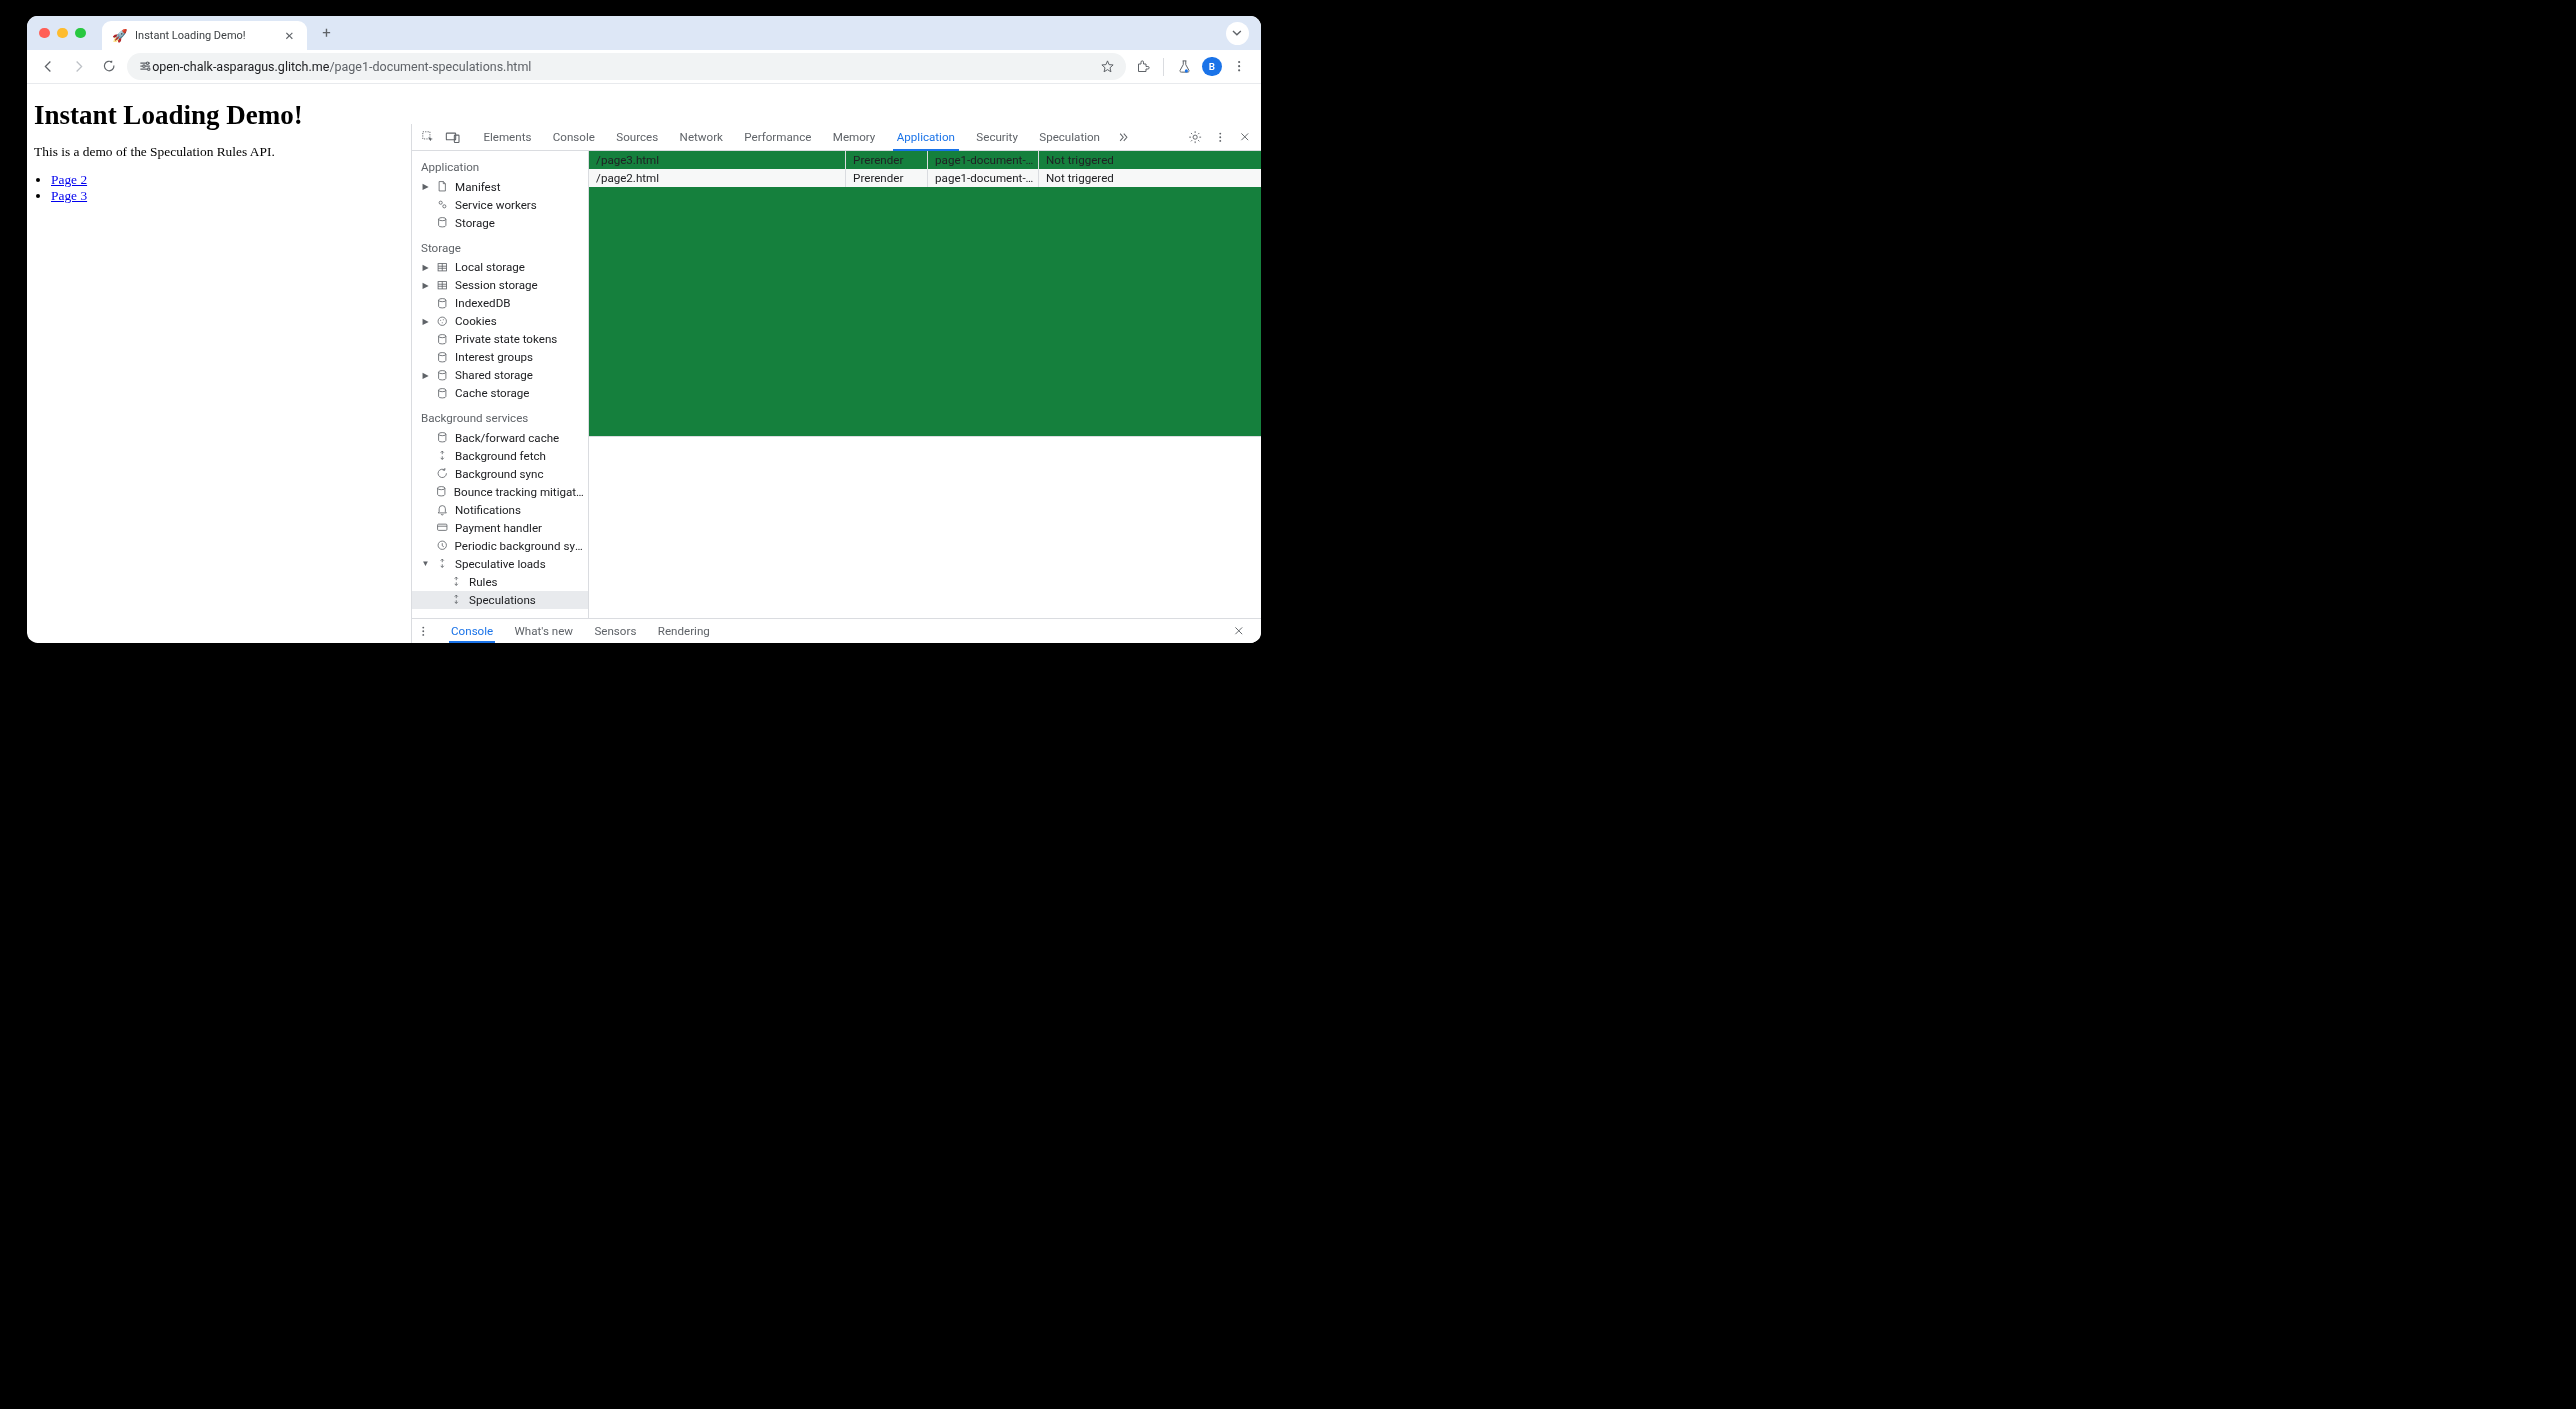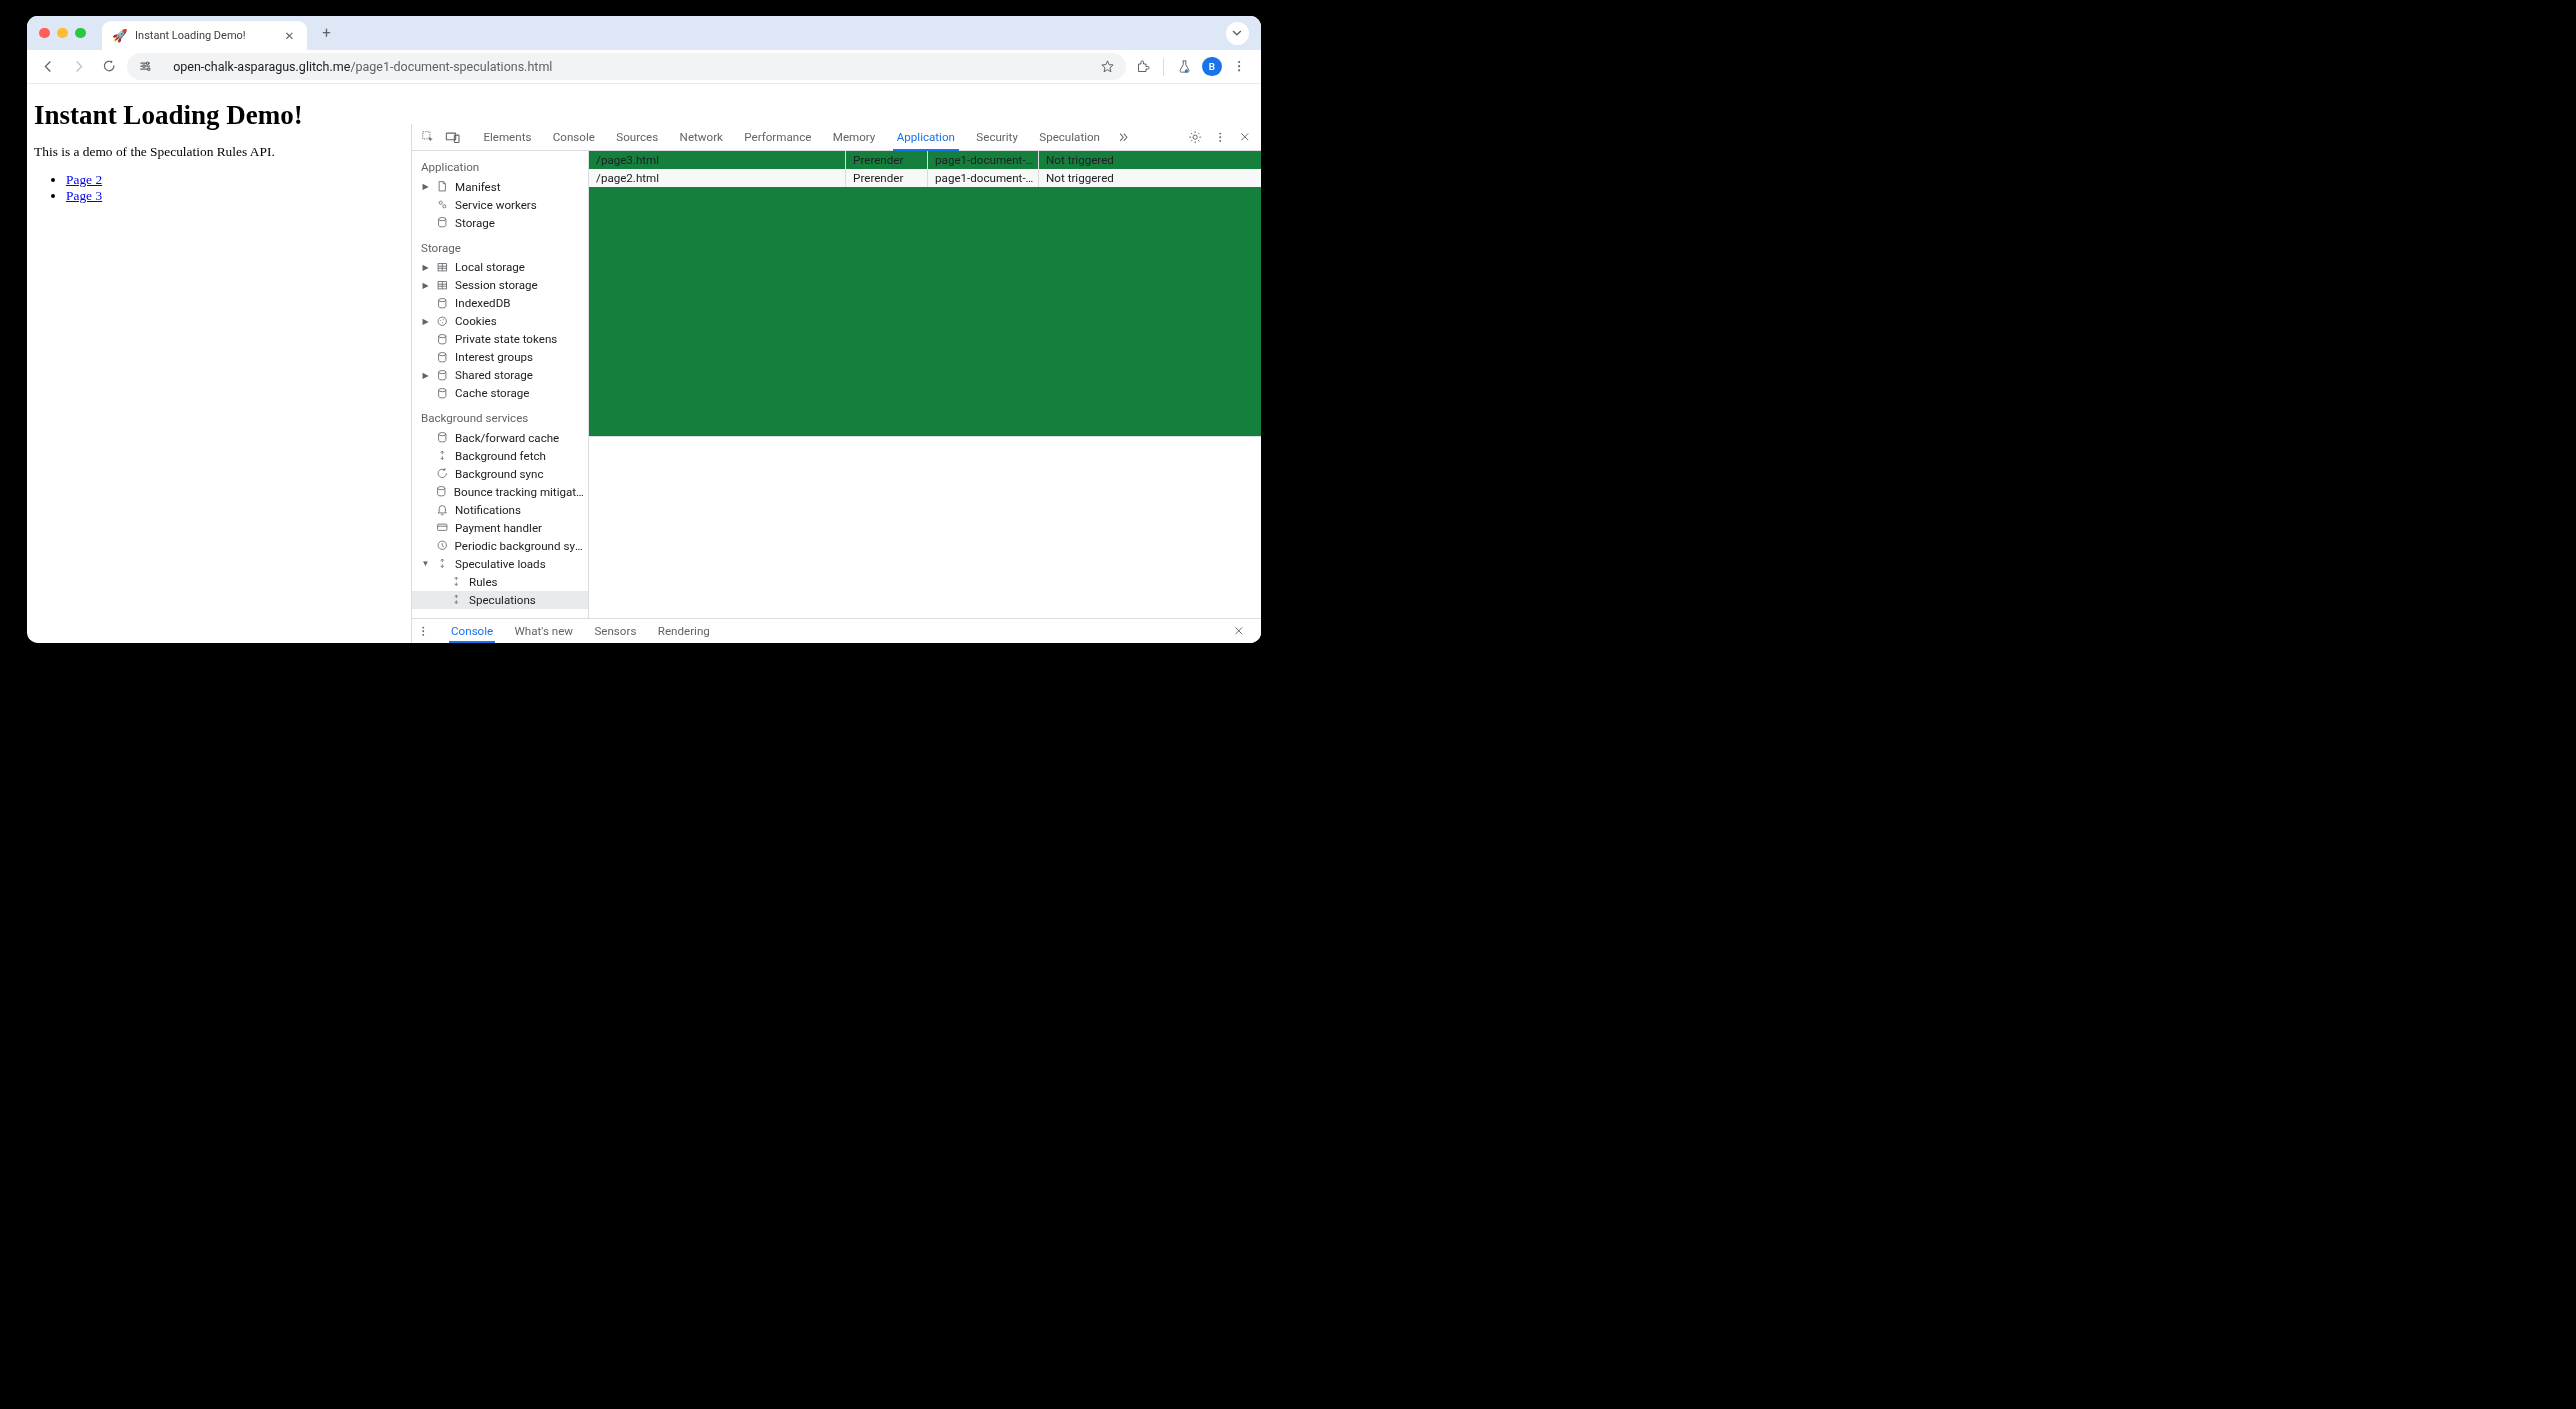--- a/index.html
+++ b/index.html
@@ -77,21 +77,21 @@
   }
   .tbtn.disabled { color: #bdc1c6; cursor: default; }
   .url-bar {
     flex: 1;
     height: 27px;
     background: #f1f3f4;
     border-radius: 14.3px;
     display: flex;
     align-items: center;
     padding: 0 10.7px;
-    gap: 21px;
+    gap: 0;
     color: #202124;
     font-size: 12.5px;
   }
   .url-bar .tune { color:#5f6368; }
   .url-bar .domain { color: #202124; }
   .url-bar .path { color: #5f6368; }
   .url-bar .spacer { flex:1; }
   .url-bar .star { color:#5f6368; }
   .avatar {
     width: 19.7px; height: 19.7px; border-radius: 50%;
@@ -104,21 +104,21 @@
   .page-content {
     width: 384px;
     padding: 12.5px 0 0 0;
     font-family: "Times New Roman", serif;
     color: #000;
     overflow: hidden;
     flex-shrink:0;
   }
   .page-content h1 { font-size: 27px; font-weight: bold; margin: 3.6px 0 12.5px 0; padding: 0 7.1px; }
   .page-content p { font-size: 13.4px; margin: 0 0 12.5px 0; padding: 0 7.1px; font-family: Liberation Serif, serif; }
-  .page-content ul { padding-left: 39px; font-size: 13.4px; }
+  .page-content ul { padding-left: 24px; font-size: 13.4px; }
   .page-content a { color: #0000ee; text-decoration: underline; }
   
   .devtools {
     flex: 1;
     display: flex;
     flex-direction: column;
     border-left: 0.9px solid #dadce0;
     font-family: -apple-system, BlinkMacSystemFont, "Segoe UI", Roboto, Arial, sans-serif;
     margin-top: 40px;
   }

